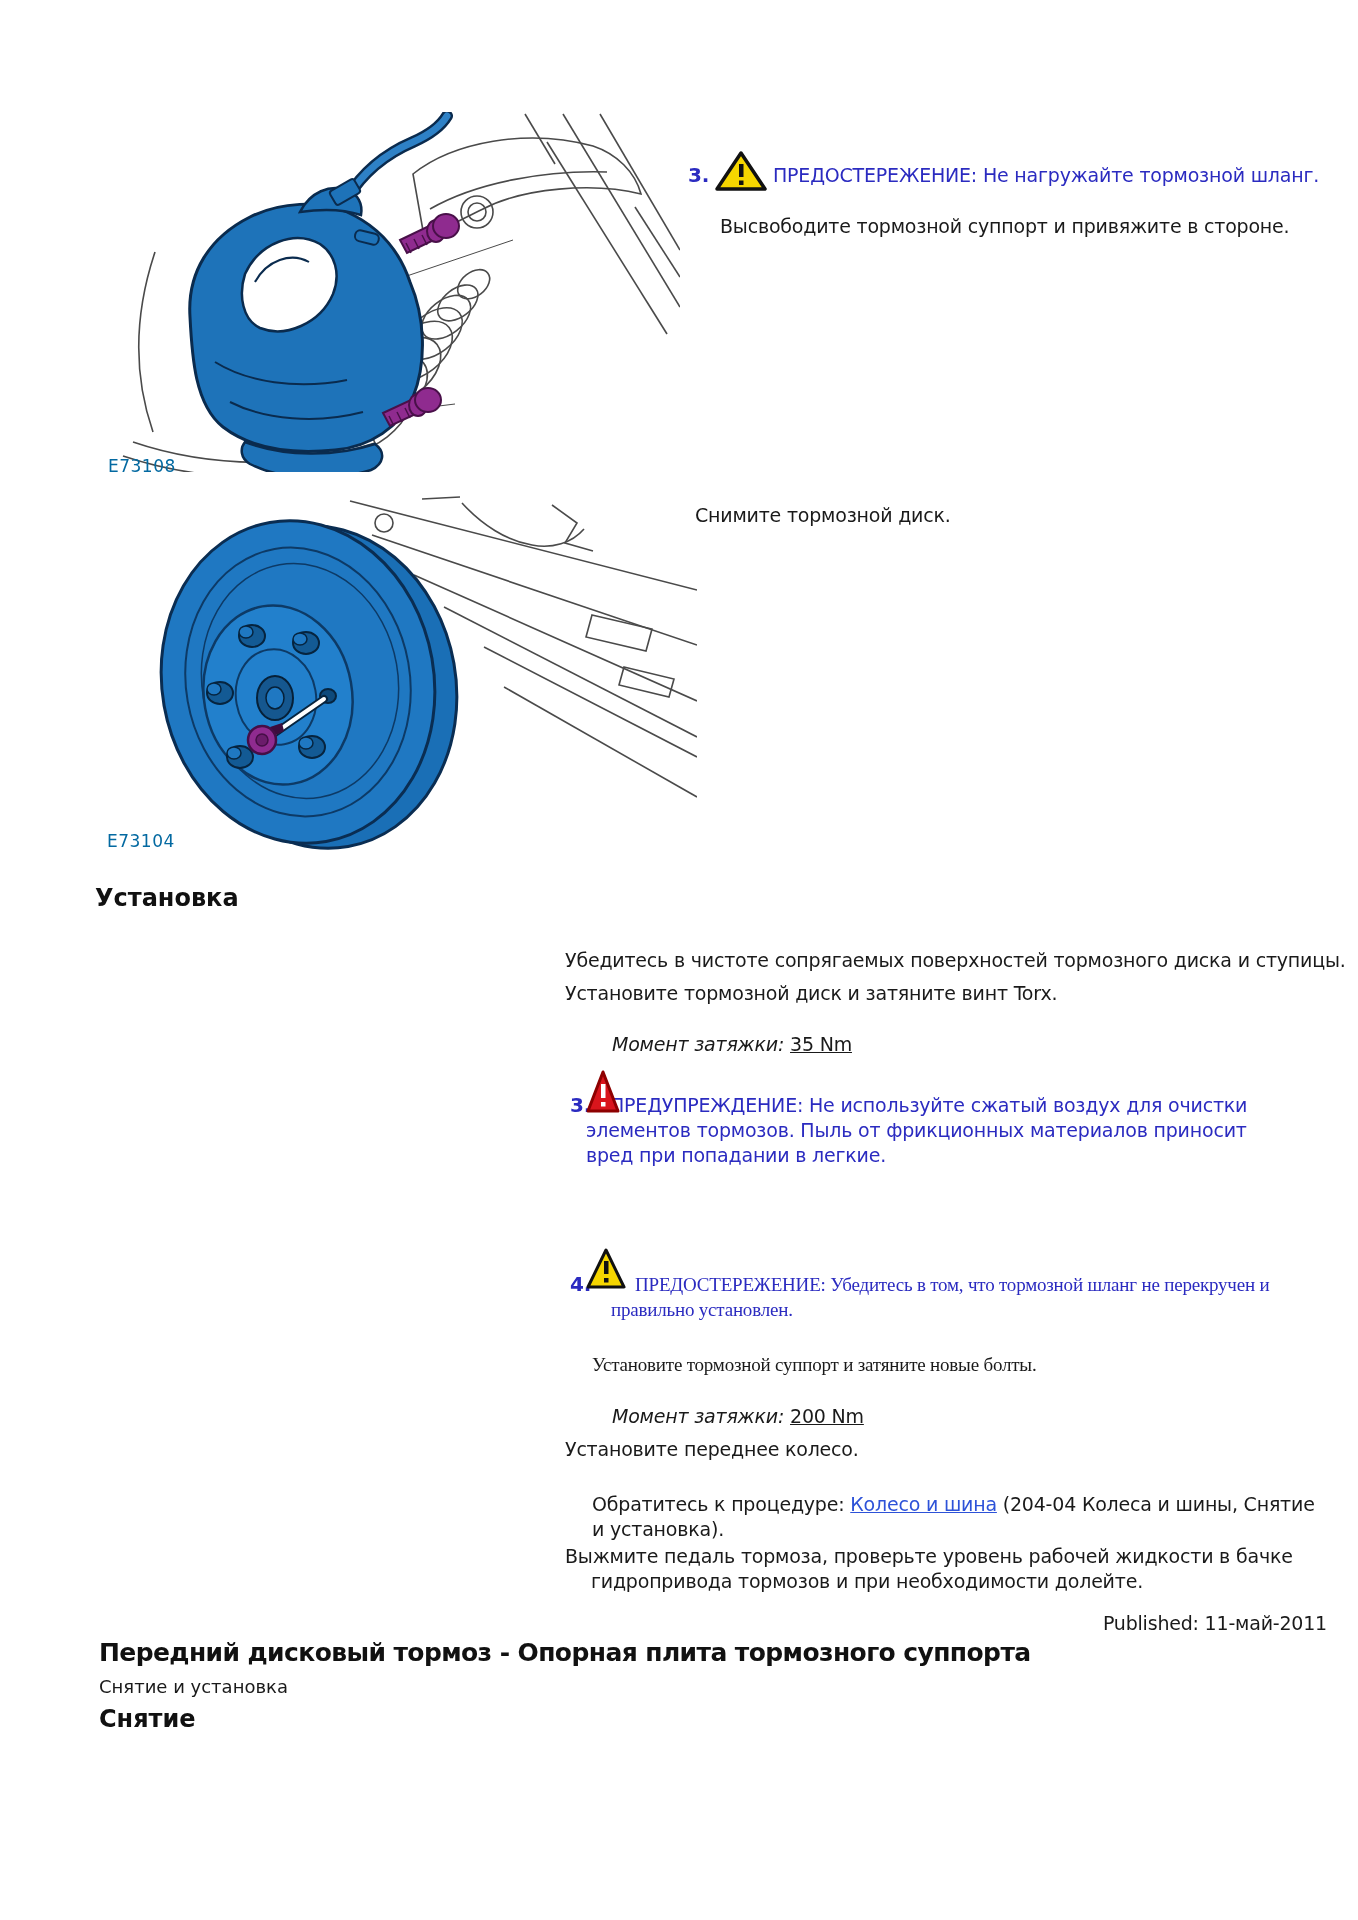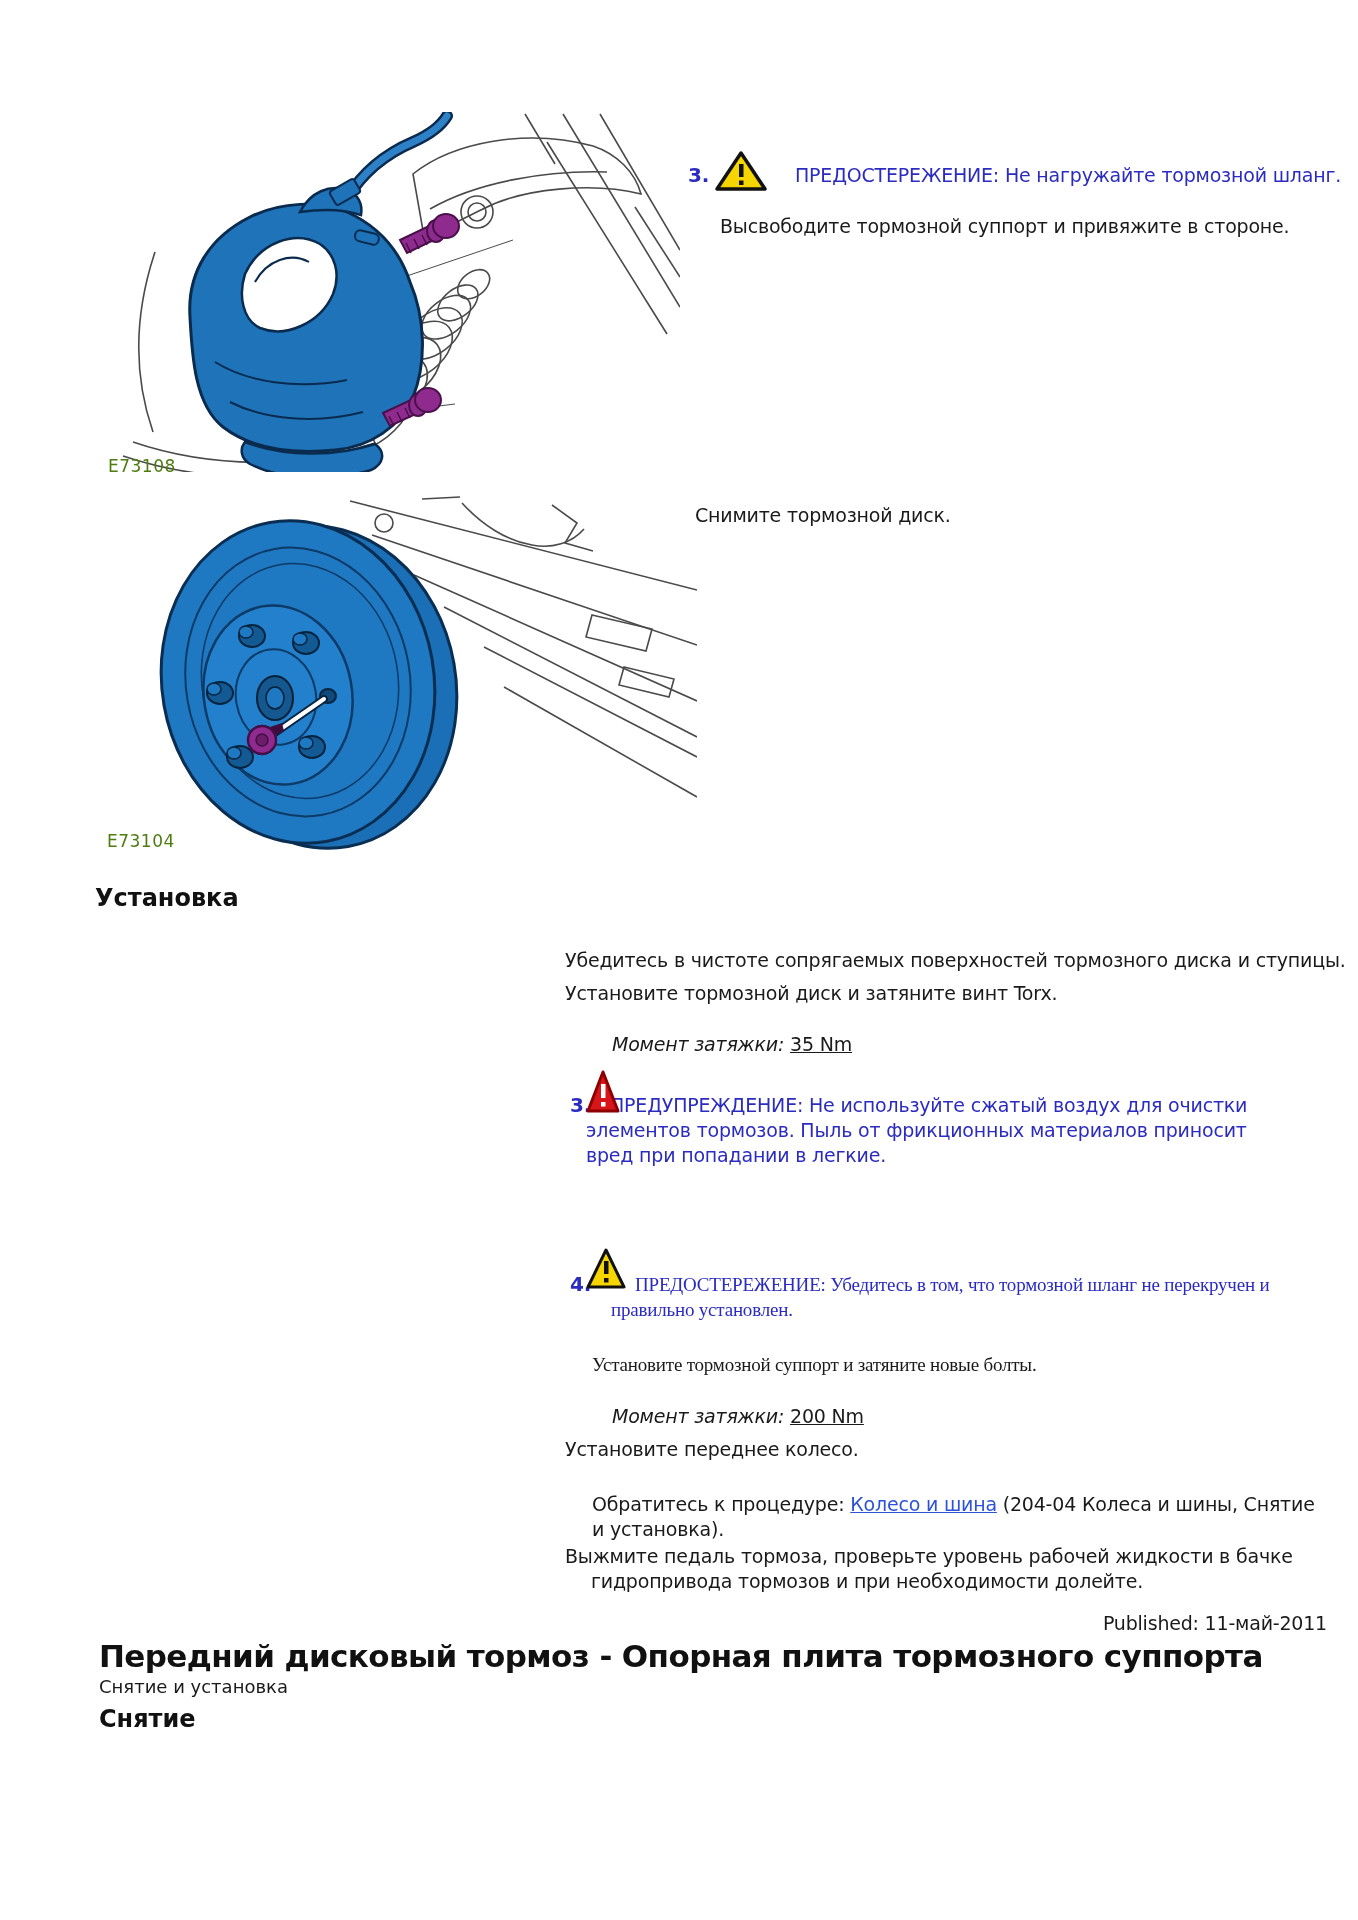--- a/index.html
+++ b/index.html
@@ -6,27 +6,27 @@
   .page{
     position:relative;width:1358px;height:1920px;background:#ffffff;overflow:hidden;
     font-family:"DejaVu Sans","Liberation Sans",sans-serif;
     color:#1a1a1a;font-size:19px;letter-spacing:-0.2px;
   }
   .abs{position:absolute;}
   .nowrap{white-space:nowrap;}
   .body-text{color:#1a1a1a;font-size:19px;line-height:25px;}
   .warn-text{color:#2b2bc0;font-size:19px;line-height:25px;}
   .step-num{color:#2b2bc0;font-weight:bold;font-size:20px;}
-  .fig-label{color:#4d7c0f;font-size:17px;letter-spacing:0.5px;}
+  .fig-label{color:#0369a1;font-size:17px;letter-spacing:0.5px;}
   .h-section{font-weight:bold;font-size:24px;color:#111111;letter-spacing:0;}
   .torque .lbl{font-style:italic;color:#1a1a1a;}
   .torque .val{text-decoration:underline;color:#1a1a1a;}
   .doc-link{color:#2d52d8;text-decoration:underline;cursor:pointer;}
   .published{font-size:19px;color:#1a1a1a;}
-  .big-title{font-weight:bold;font-size:31px;color:#111111;letter-spacing:-0.6px;white-space:nowrap;}
+  .big-title{font-weight:bold;font-size:25px;color:#111111;letter-spacing:-0.6px;white-space:nowrap;}
   .subtitle{font-size:18px;color:#1a1a1a;letter-spacing:0;}
   .warn-block{position:absolute;}
   .warn-block .w-num{position:absolute;left:0;}
   .warn-block .w-icon{position:absolute;}
   .warn-block .w-text{display:block;}
   svg{display:block;}
 </style>
 </head>
 <body>
 
@@ -174,21 +174,21 @@
 
   <div class="warn-block" style="left:688px;top:148px;width:650px;height:46px;">
     <span class="w-num step-num" style="top:15px;">3.</span>
     <span class="w-icon" style="left:26px;top:2px;">
       <svg width="54" height="42" viewBox="0 0 54 42">
         <polygon points="27,3 51,39 3,39" fill="#f6d600" stroke="#111111" stroke-width="3.5" stroke-linejoin="round"></polygon>
         <rect x="25" y="14" width="4.5" height="13" fill="#111111"></rect>
         <rect x="25" y="30.5" width="4.5" height="4.5" fill="#111111"></rect>
       </svg>
     </span>
-    <span class="w-text warn-text nowrap" style="margin-left:107px;padding-top:15px;">ПРЕДОСТЕРЕЖЕНИЕ: Не нагружайте тормозной шланг.</span>
+    <span class="w-text warn-text nowrap" style="margin-left:85px;padding-top:15px;">ПРЕДОСТЕРЕЖЕНИЕ: Не нагружайте тормозной шланг.</span>
   </div>
   <div class="abs body-text nowrap" style="left:720px;top:214px;">Высвободите тормозной суппорт и привяжите в стороне.</div>
 
   <div class="abs body-text nowrap" style="left:695px;top:503px;">Снимите тормозной диск.</div>
 
   <div class="abs h-section nowrap" style="left:95px;top:884px;text-align:center;">Установка</div>
 
   <div class="abs body-text nowrap" style="left:565px;top:948px;">Убедитесь в чистоте сопрягаемых поверхностей тормозного диска и ступицы.</div>
   <div class="abs body-text nowrap" style="left:565px;top:981px;">Установите тормозной диск и затяните винт Torx.</div>
 

